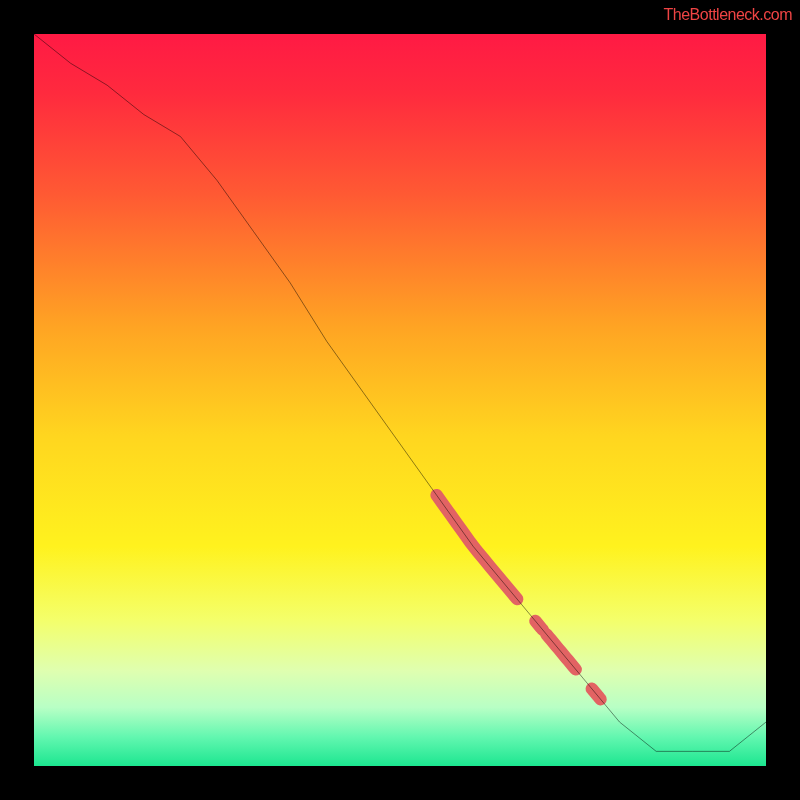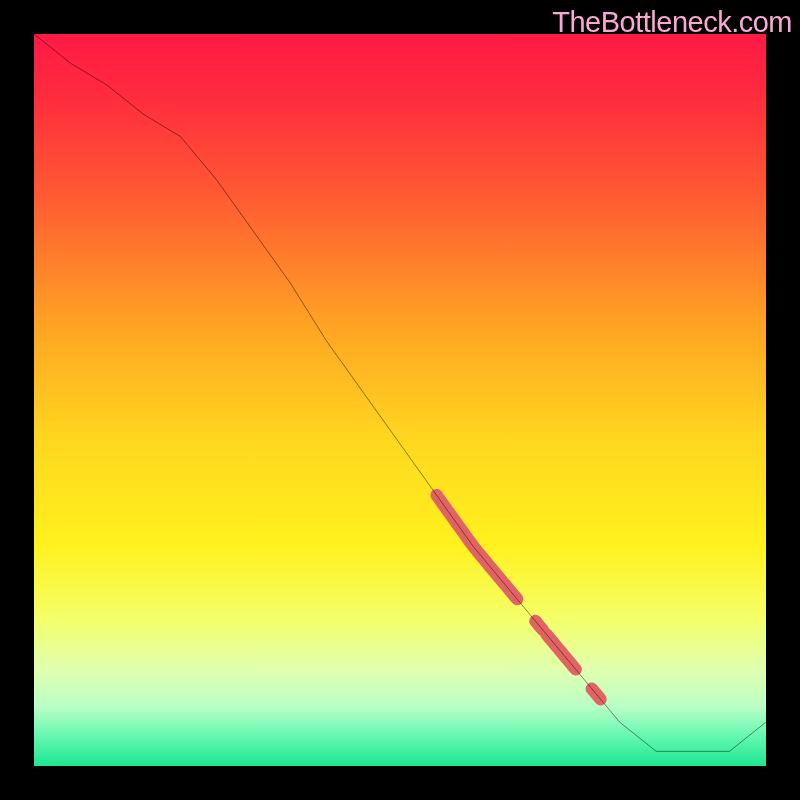--- a/index.html
+++ b/index.html
@@ -21,23 +21,23 @@
     left: 34px;
     top: 34px;
     width: 732px;
     height: 732px;
   }
   .watermark {
     position: absolute;
     top: 6px;
     right: 8px;
     font-family: Arial, Helvetica, sans-serif;
-    font-size: 29px;
+    font-size: 16px;
     font-weight: 500;
-    color: #f9a8d4;
+    color: #ef4444;
     letter-spacing: -0.5px;
   }
 </style>
 </head>
 <body>
 <div class="frame">
 
   <svg class="plot" viewBox="0 0 100 100" preserveAspectRatio="none">
     <defs>
       <linearGradient id="bg-grad" x1="0" y1="0" x2="0" y2="1">

